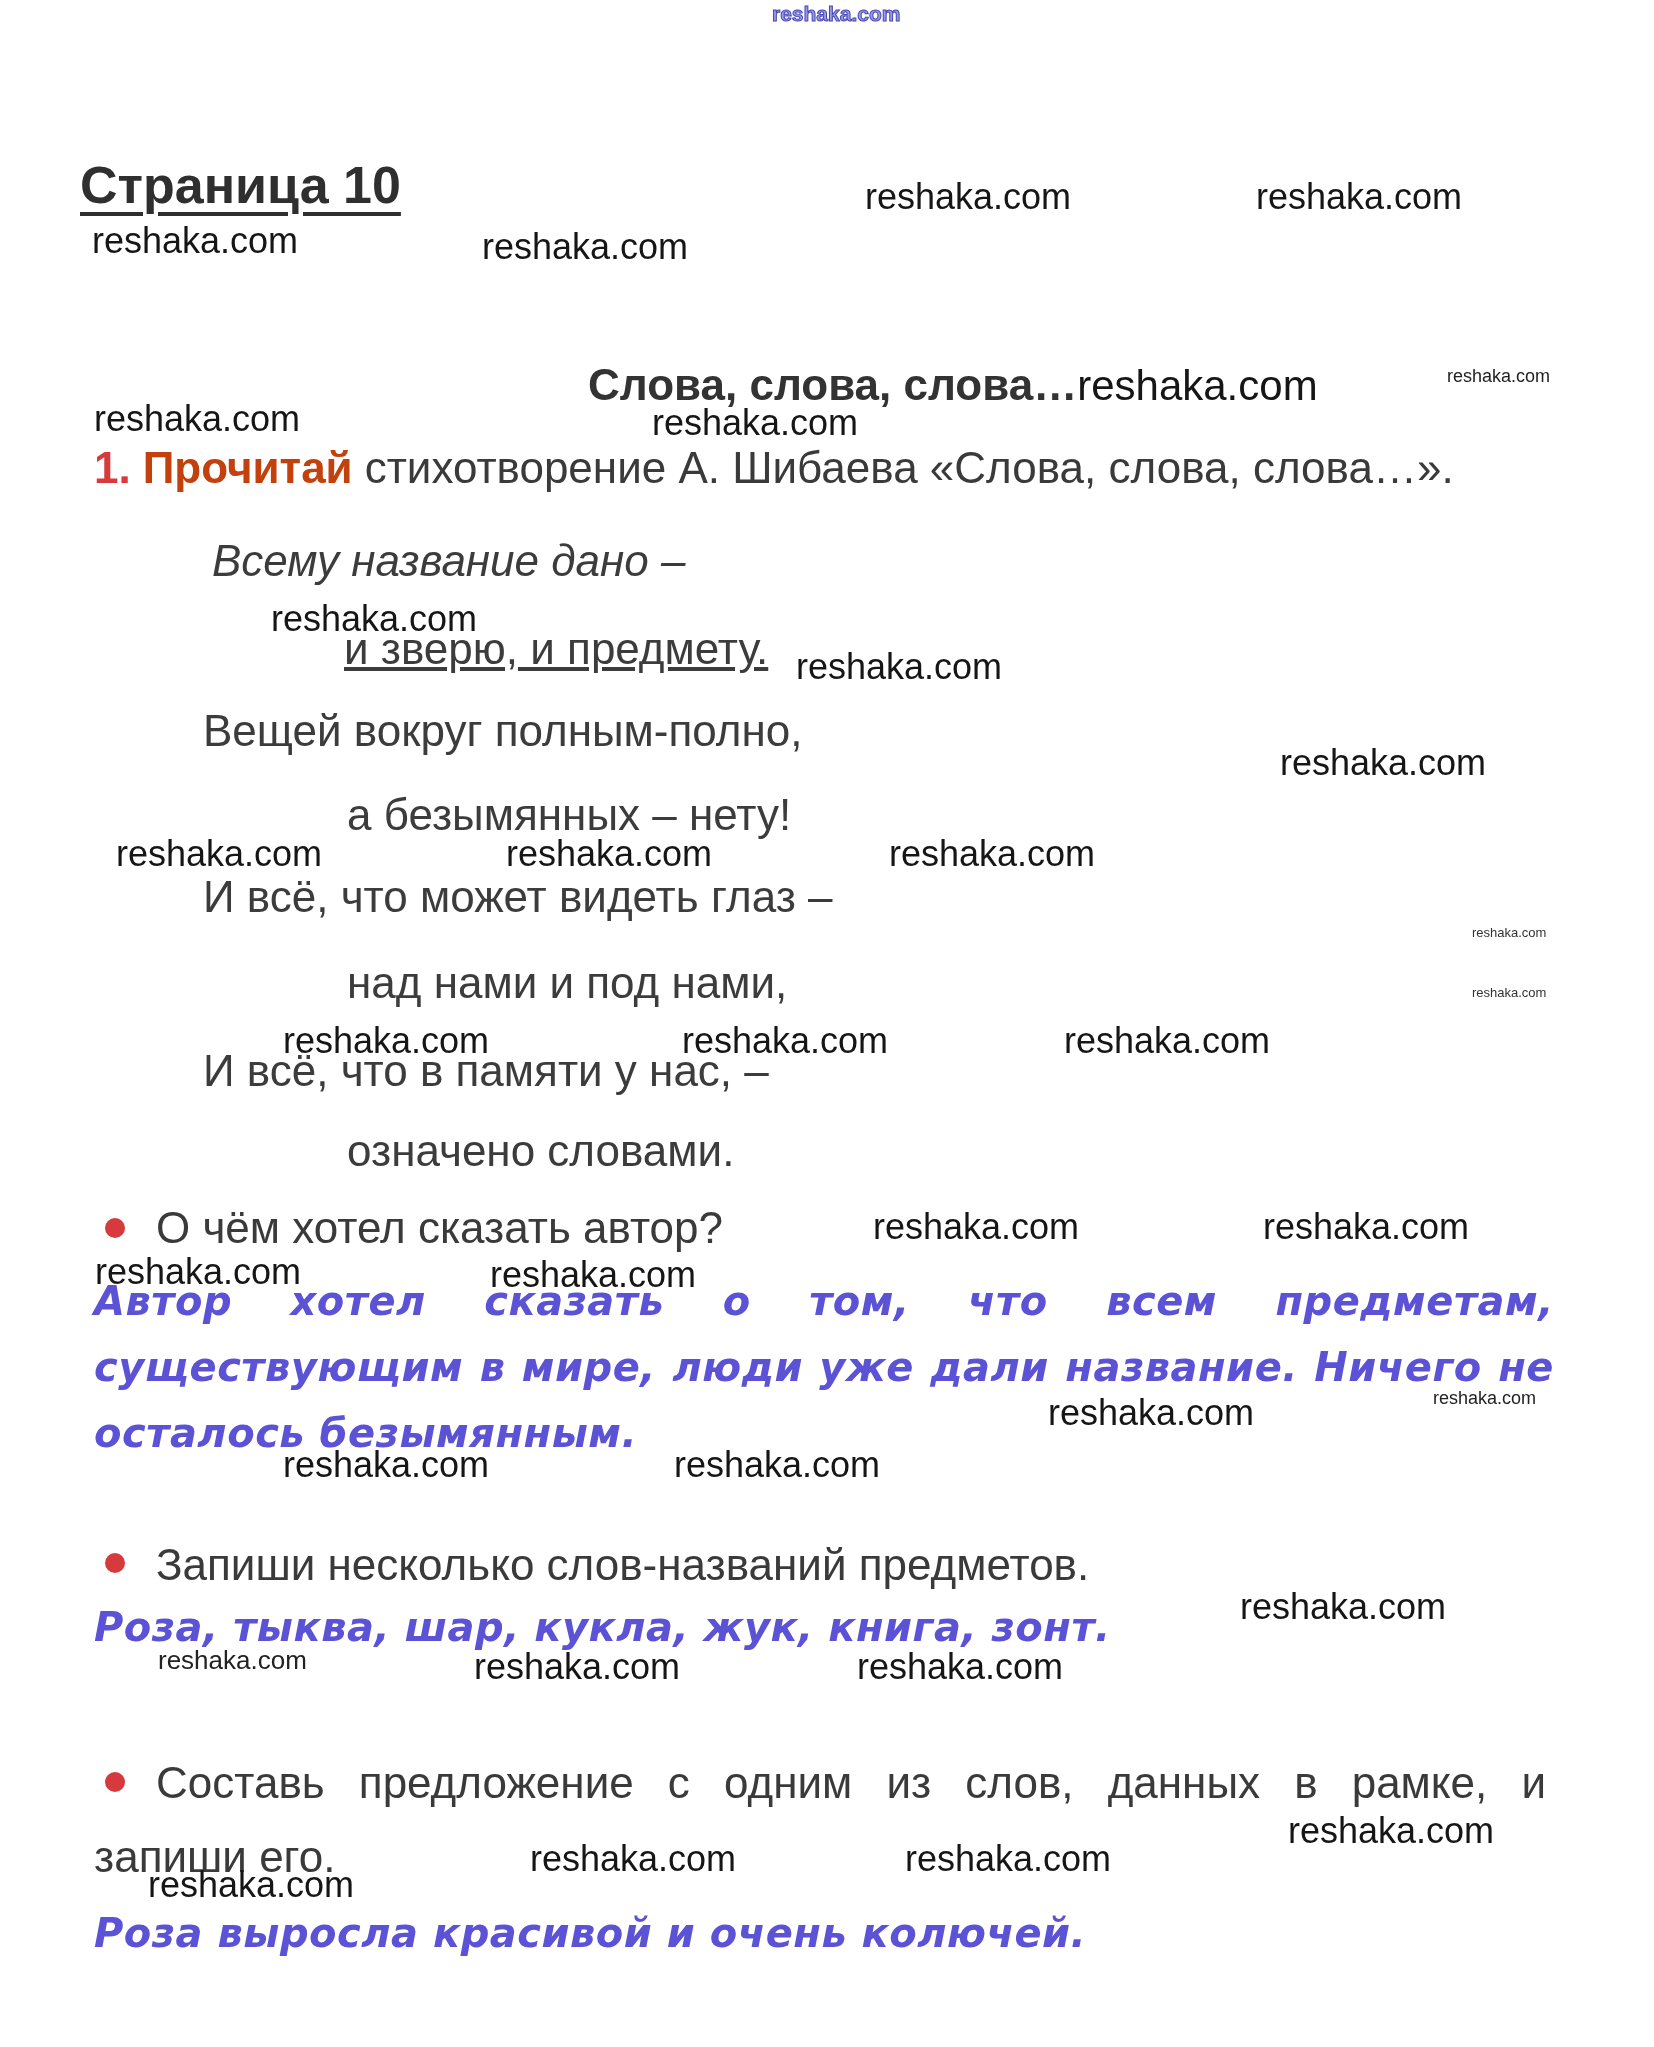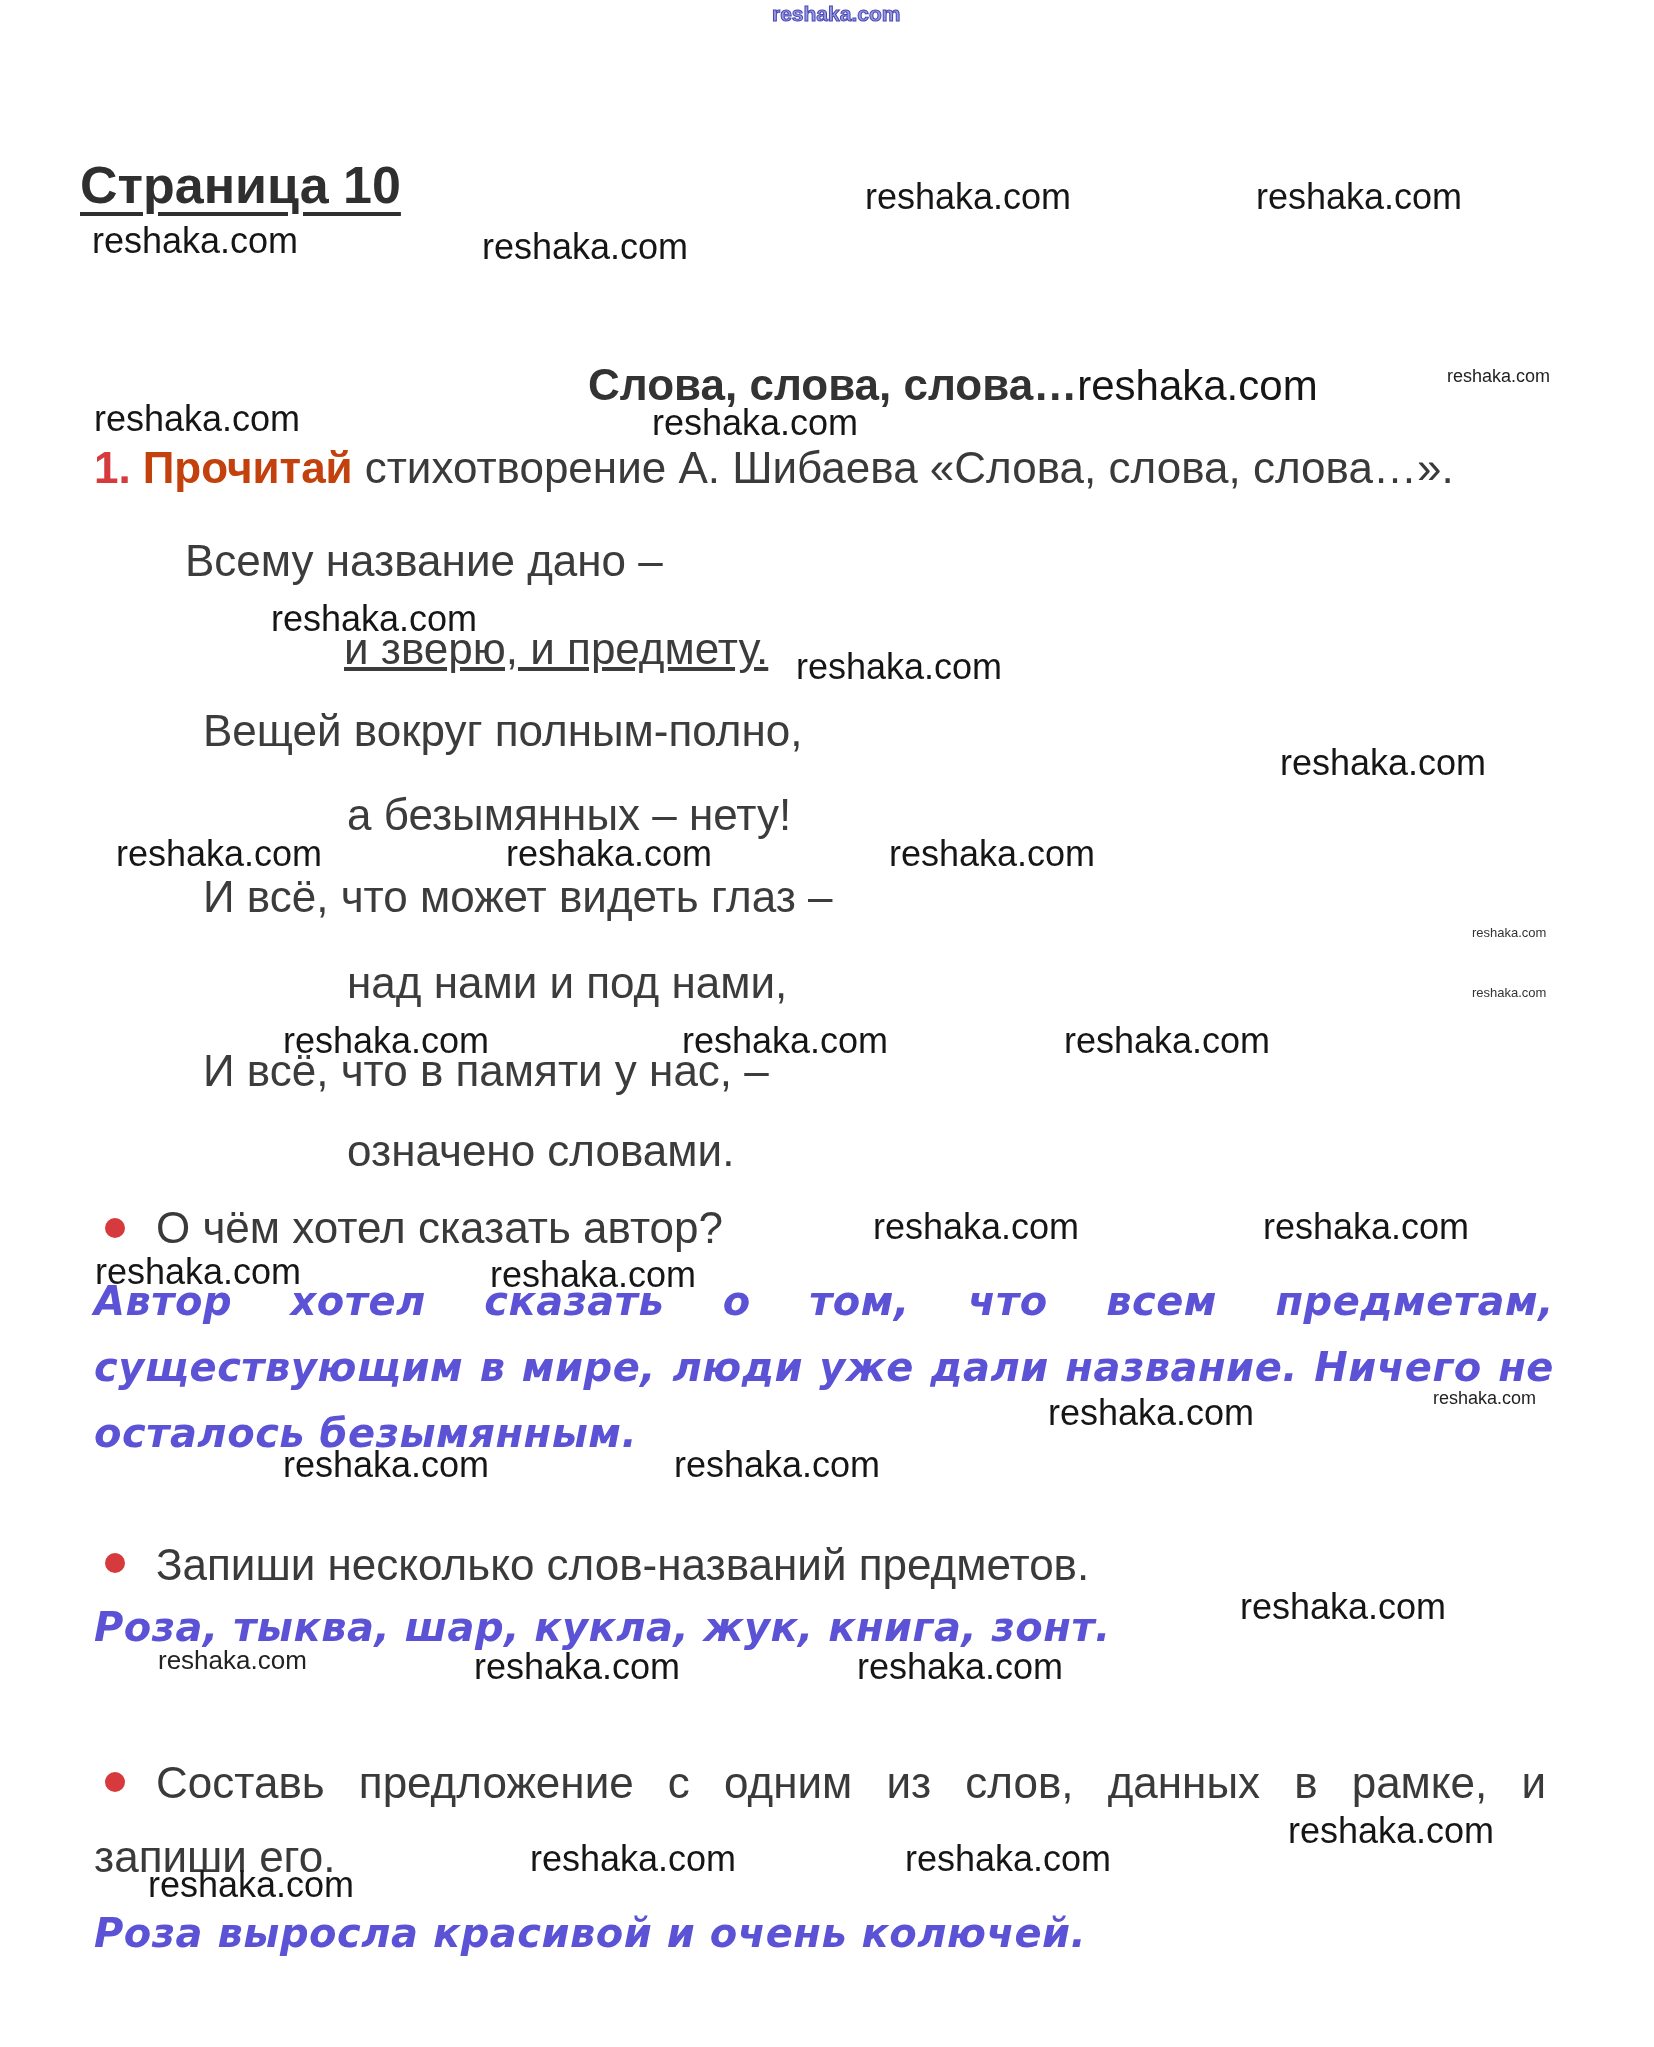--- a/index.html
+++ b/index.html
@@ -98,21 +98,21 @@
   </div>
   <div class="abs wm-18" style="left:1447px; top:366px;">reshaka.com</div>
 
   <div class="abs wm" style="left:94px; top:398px;">reshaka.com</div>
   <div class="abs wm" style="left:652px; top:402px;">reshaka.com</div>
 
   <div class="abs task-line" style="left:94px; top:443px;">
     <span class="task-number">1.</span><span class="task-verb">Прочитай</span><span>стихотворение А. Шибаева «Слова, слова, слова…».</span>
   </div>
 
-  <div class="abs poem-line" style="left:185px; top:536px;">Всему название дано –</div>
+  <div class="abs poem-line" style="left:212px; top:536px;font-style:italic;">Всему название дано –</div>
   <div class="abs wm" style="left:271px; top:598px;">reshaka.com</div>
   <div class="abs poem-line" style="left:344px; top:624px;text-decoration:underline;">и зверю, и предмету.</div>
   <div class="abs wm" style="left:796px; top:646px;">reshaka.com</div>
   <div class="abs poem-line" style="left:203px; top:706px;">Вещей вокруг полным-полно,</div>
   <div class="abs wm" style="left:1280px; top:742px;">reshaka.com</div>
   <div class="abs poem-line" style="left:347px; top:790px;">а безымянных – нету!</div>
   <div class="abs wm" style="left:116px; top:833px;">reshaka.com</div>
   <div class="abs wm" style="left:506px; top:833px;">reshaka.com</div>
   <div class="abs wm" style="left:889px; top:833px;">reshaka.com</div>
   <div class="abs poem-line" style="left:203px; top:872px;">И всё, что может видеть глаз –</div>

